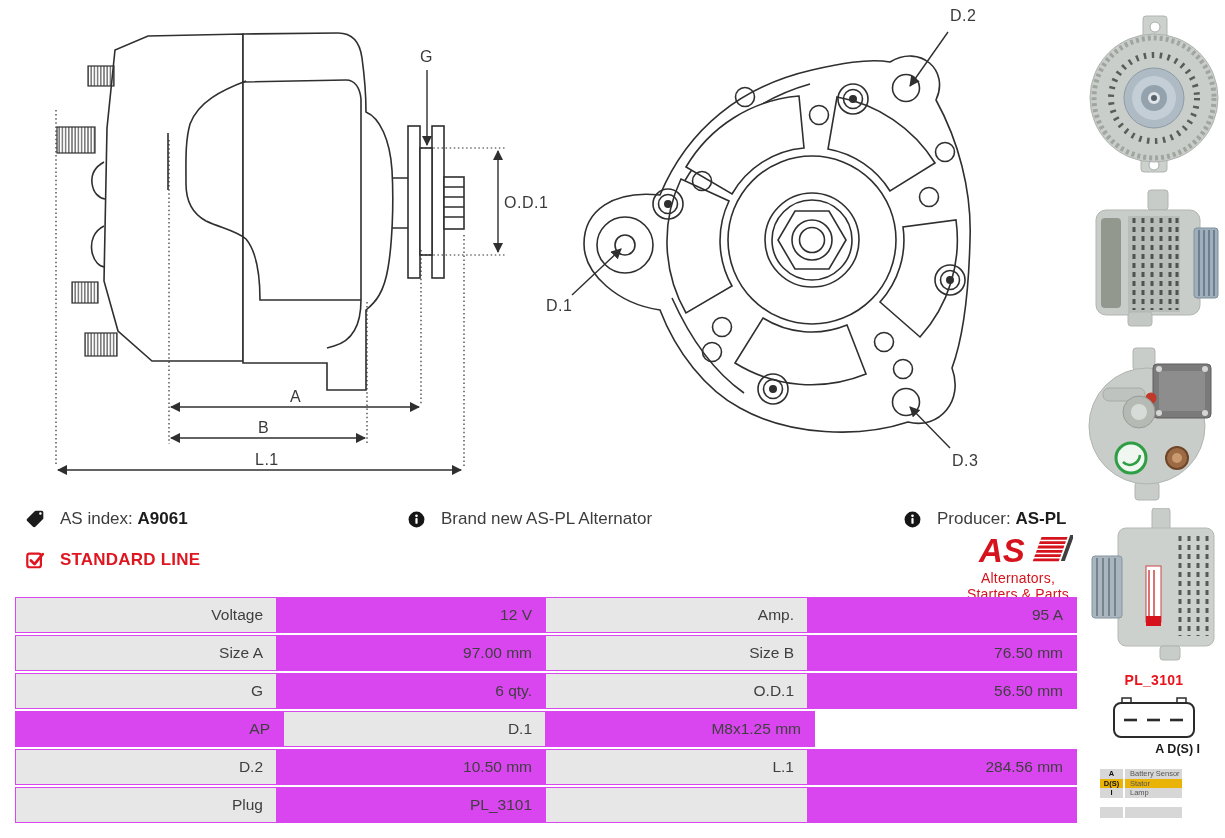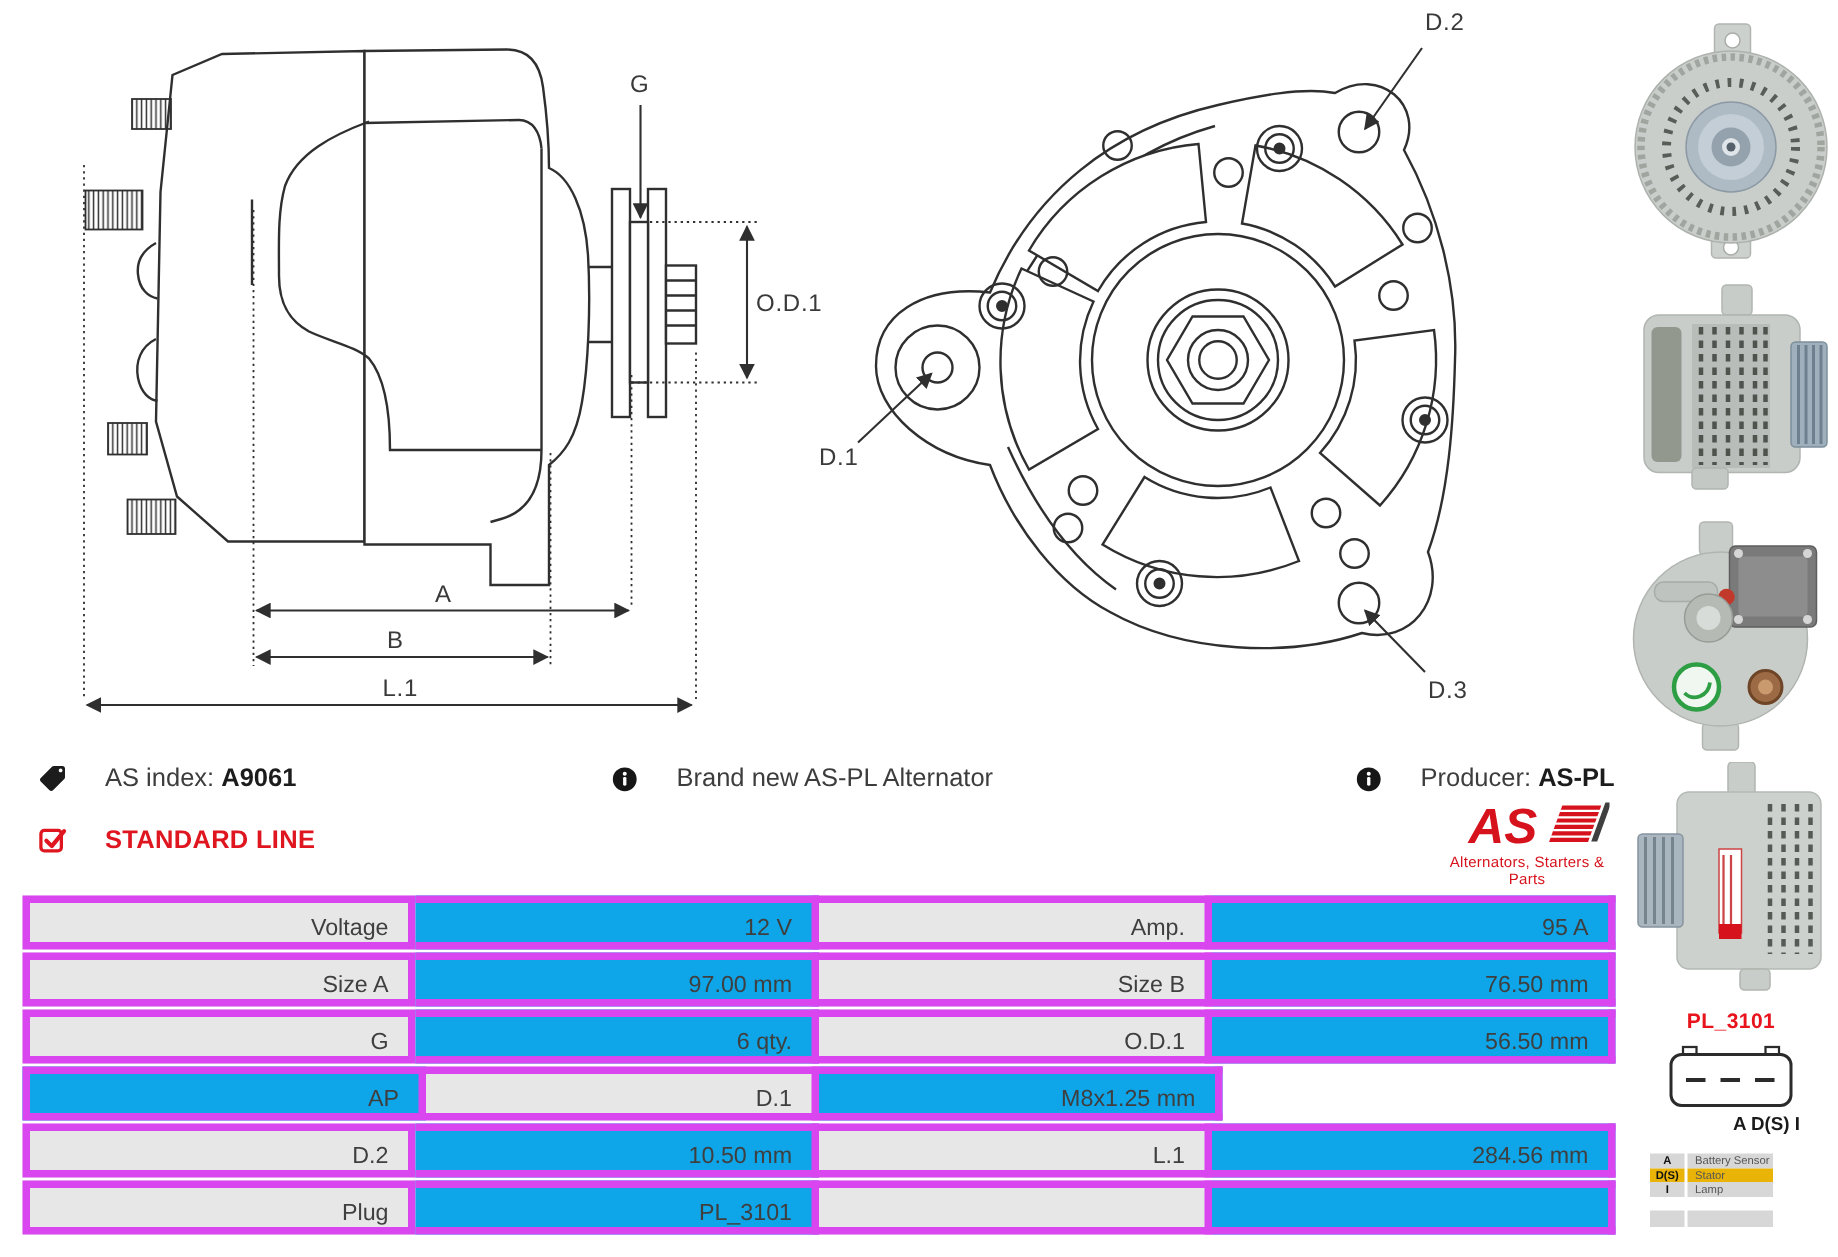--- a/index.html
+++ b/index.html
@@ -4,48 +4,48 @@
 <style>
   *{box-sizing:border-box;margin:0;padding:0}
   html,body{width:1225px;height:838px;background:#fff;overflow:hidden;
     font-family:"Liberation Sans",sans-serif;color:#3c3c3c}
   #canvas{position:relative;width:1225px;height:838px;background:#fff}
   .abs{position:absolute}
   svg{display:block}
   
   .dlab{position:absolute;font-size:16px;color:#3a3a3a;letter-spacing:.5px}
   
-  .inforow{position:absolute;display:flex;align-items:center;gap:25px;font-size:17px;color:#3d3d3d;height:24px}
+  .inforow{position:absolute;display:flex;align-items:center;gap:15px;font-size:17px;color:#3d3d3d;height:24px}
   .b{font-weight:bold;color:#1c1c1c}
   .redb{color:#df1620;font-weight:bold;letter-spacing:.2px}
   
   .spec{position:absolute;left:15px;top:597px;width:1069px}
   .spec .row{display:flex;height:36px;margin-bottom:2px}
-  .spec .cell{border:5px solid #d946ef;line-height:34px;text-align:right;
+  .spec .cell{border:1px solid #d946ef;line-height:34px;text-align:right;
     font-size:15.5px;color:#3f3f3f;padding-right:13px;white-space:nowrap;overflow:hidden}
   .spec .cell+.cell{border-left:none}
   .spec .lab{background:#e7e7e7;width:262px}
-  .spec .val{background:#0ea5e9;width:269px}
+  .spec .val{background:#d946ef;width:269px}
   
   .plug-code{position:absolute;left:1108px;top:672px;width:92px;text-align:center;
     font-size:14px;font-weight:bold;color:#e8131c;letter-spacing:.3px}
   .plug-pins{position:absolute;left:1108px;top:742px;width:92px;text-align:right;
     font-size:12.5px;font-weight:bold;color:#1a1a1a}
   
   .legend{position:absolute;left:1100px;top:769px;width:108px;font-size:7.5px}
   .legend .lrow{display:flex;height:9.5px;line-height:9.5px}
   .legend .pin{width:23px;text-align:center;font-weight:bold;color:#111;margin-right:2px}
   .legend .desc{width:57px;padding-left:5px;color:#555;white-space:nowrap;overflow:hidden}
   .legend .g{background:#d7d7d7}
   .legend .w{background:#eab308}
   .legend .sp{height:9px}
   .legend .empty{display:flex;height:11px}
   
   .logo{position:absolute;left:963px;top:533px;width:110px}
-  .tagline{width:110px;text-align:center;font-size:10px;color:#d6131d;letter-spacing:.2px;margin-top:1px}
+  .tagline{width:110px;text-align:center;font-size:14px;color:#d6131d;letter-spacing:.2px;margin-top:1px}
 </style>
 </head>
 <body>
 
 <div id="canvas">
 
   <svg class="abs" style="left:0;top:0" width="1225" height="838" viewBox="0 0 1225 838">
     <defs>
       <pattern id="vhatch" width="3.2" height="8" patternUnits="userSpaceOnUse">
         <path d="M1.6,0 V8" stroke="#2f2f2f" stroke-width="1"></path>

